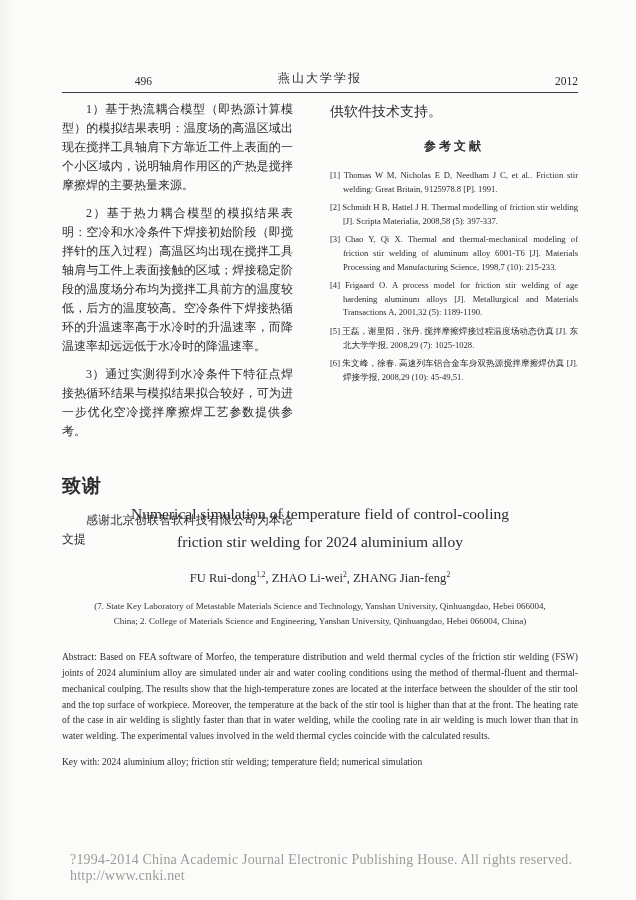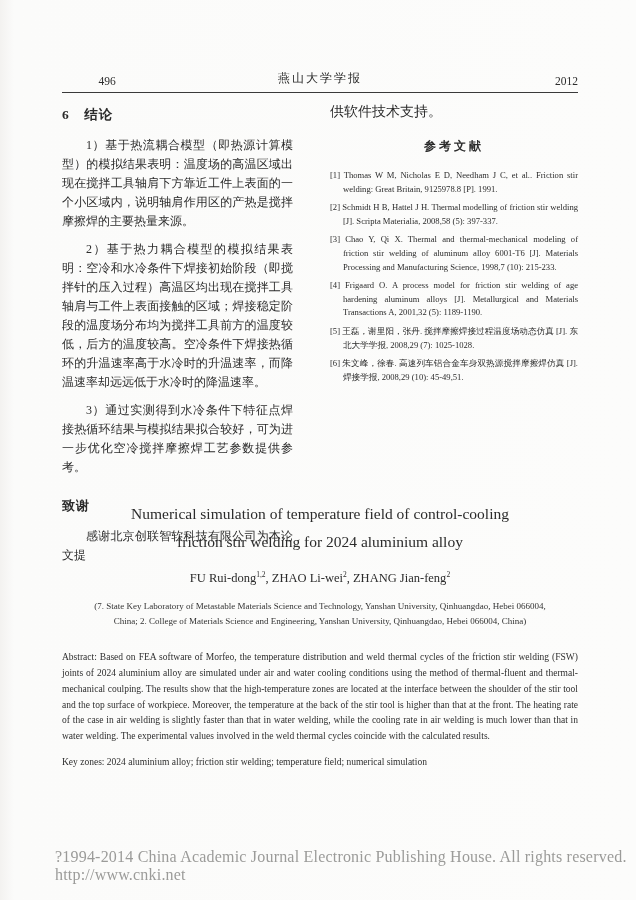--- a/index.html
+++ b/index.html
@@ -18,43 +18,43 @@
     box-sizing:border-box;
     padding:70px 58px 0 62px;
   }
   
   .header{
     display:flex;align-items:flex-end;
     border-bottom:1.5px solid #3a3a3a;
     padding-bottom:5px;
     font-size:11.5px;
   }
-  .header .pageno{width:90px;text-align:center;}
+  .header .pageno{width:90px;text-align:right;}
   .header .journal{flex:1;text-align:center;font-size:12px;letter-spacing:2px;}
   .header .year{width:90px;text-align:right;}
   
   .columns{
     display:flex;justify-content:space-between;
     height:382px;
     margin-top:7px;
   }
   .col-left{width:247px;}
   .col-right{width:248px;}
   .cn-heading{
     font-size:13.5px;font-weight:600;
     margin:6px 0 12px 0;letter-spacing:1px;
   }
   .cn-para{
     font-size:12px;line-height:19px;
     text-align:justify;text-indent:2em;
     margin:0 16px 9px 0;
   }
   .ack-heading{
-    font-size:13px;font-weight:600;
-    margin:20px 0 12px 0;letter-spacing:1px;
+    font-size:19px;font-weight:600;
+    margin:32px 0 12px 0;letter-spacing:1px;
   }
   .cont-text{
     font-size:14px;line-height:19px;margin:2px 0 0 0;
   }
   .refs-heading{
     text-align:center;font-size:12px;font-weight:600;
     letter-spacing:3px;margin:17px 0 14px 0;
   }
   .ref-item{
     font-size:8.6px;line-height:13.6px;
@@ -77,40 +77,39 @@
   }
   .eng-abstract{
     font-size:9.5px;line-height:15.8px;text-align:justify;
     margin-top:21px;color:#2e2e2e;
   }
   .eng-keywords{
     font-size:9.5px;line-height:15px;margin-top:10px;color:#2e2e2e;
   }
   
   .footer{
-    position:absolute;left:55px;bottom:16px;
-    font-size:16px;color:#9b9b99;letter-spacing:.2px;
+    position:absolute;left:70px;bottom:16px;
+    font-size:14px;color:#9b9b99;letter-spacing:.2px;
     font-family:"Liberation Serif","DejaVu Serif",serif;
   }
 </style>
 </head>
 <body>
 
 <div class="page">
 
   <div class="header">
     <span class="pageno">496</span>
     <span class="journal">燕山大学学报</span>
     <span class="year">2012</span>
   </div>
 
   <div class="columns">
 
     <div class="col-left">
-      <div class="cn-heading">6　结论</div>
       <p class="cn-para">1）基于热流耦合模型（即热源计算模型）的模拟结果表明：温度场的高温区域出现在搅拌工具轴肩下方靠近工件上表面的一个小区域内，说明轴肩作用区的产热是搅拌摩擦焊的主要热量来源。</p>
       <p class="cn-para">2）基于热力耦合模型的模拟结果表明：空冷和水冷条件下焊接初始阶段（即搅拌针的压入过程）高温区均出现在搅拌工具轴肩与工件上表面接触的区域；焊接稳定阶段的温度场分布均为搅拌工具前方的温度较低，后方的温度较高。空冷条件下焊接热循环的升温速率高于水冷时的升温速率，而降温速率却远远低于水冷时的降温速率。</p>
       <p class="cn-para">3）通过实测得到水冷条件下特征点焊接热循环结果与模拟结果拟合较好，可为进一步优化空冷搅拌摩擦焊工艺参数提供参考。</p>
       <div class="ack-heading">致谢</div>
       <p class="cn-para">感谢北京创联智软科技有限公司为本论文提</p>
     </div>
 
     <div class="col-right">
       <p class="cont-text">供软件技术支持。</p>
       <div class="refs-heading">参考文献</div>
@@ -138,18 +137,18 @@
       <span><span>ZHANG Jian-feng</span><sup>2</sup></span>
     </div>
 
     <div class="eng-affil">
       <div>(7.  State Key Laboratory of Metastable Materials Science and Technology,  Yanshan University,  Qinhuangdao,  Hebei  066004,</div>
       <div>China;  2.  College of Materials Science and Engineering,  Yanshan University,  Qinhuangdao,  Hebei  066004,  China)</div>
     </div>
 
     <p class="eng-abstract"><span>Abstract:</span><span> Based on FEA software of Morfeo,  the temperature distribution and weld thermal cycles of the friction stir welding (FSW)  joints of 2024 aluminium alloy are simulated under air and water cooling conditions using the method of thermal-fluent and thermal-mechanical coulping.  The results show that the high-temperature zones are located at the interface between the shoulder of the stir tool and the top surface of workpiece.  Moreover,  the temperature at the back of the stir tool is higher than that at the front. The heating rate of the case in air welding is slightly faster than that in water welding,  while the cooling rate in air welding is much lower than that in water welding.  The experimental values involved in the weld thermal cycles coincide with the calculated results.</span></p>
 
-    <p class="eng-keywords"><span>Key zones:</span><span> 2024 aluminium alloy;  friction stir welding;  temperature field;  numerical simulation</span></p>
+    <p class="eng-keywords"><span>Key with:</span><span> 2024 aluminium alloy;  friction stir welding;  temperature field;  numerical simulation</span></p>
   </div>
 
   <div class="footer">?1994-2014 China Academic Journal Electronic Publishing House. All rights reserved.    http://www.cnki.net</div>
 
 </div>
 
 </body></html>

